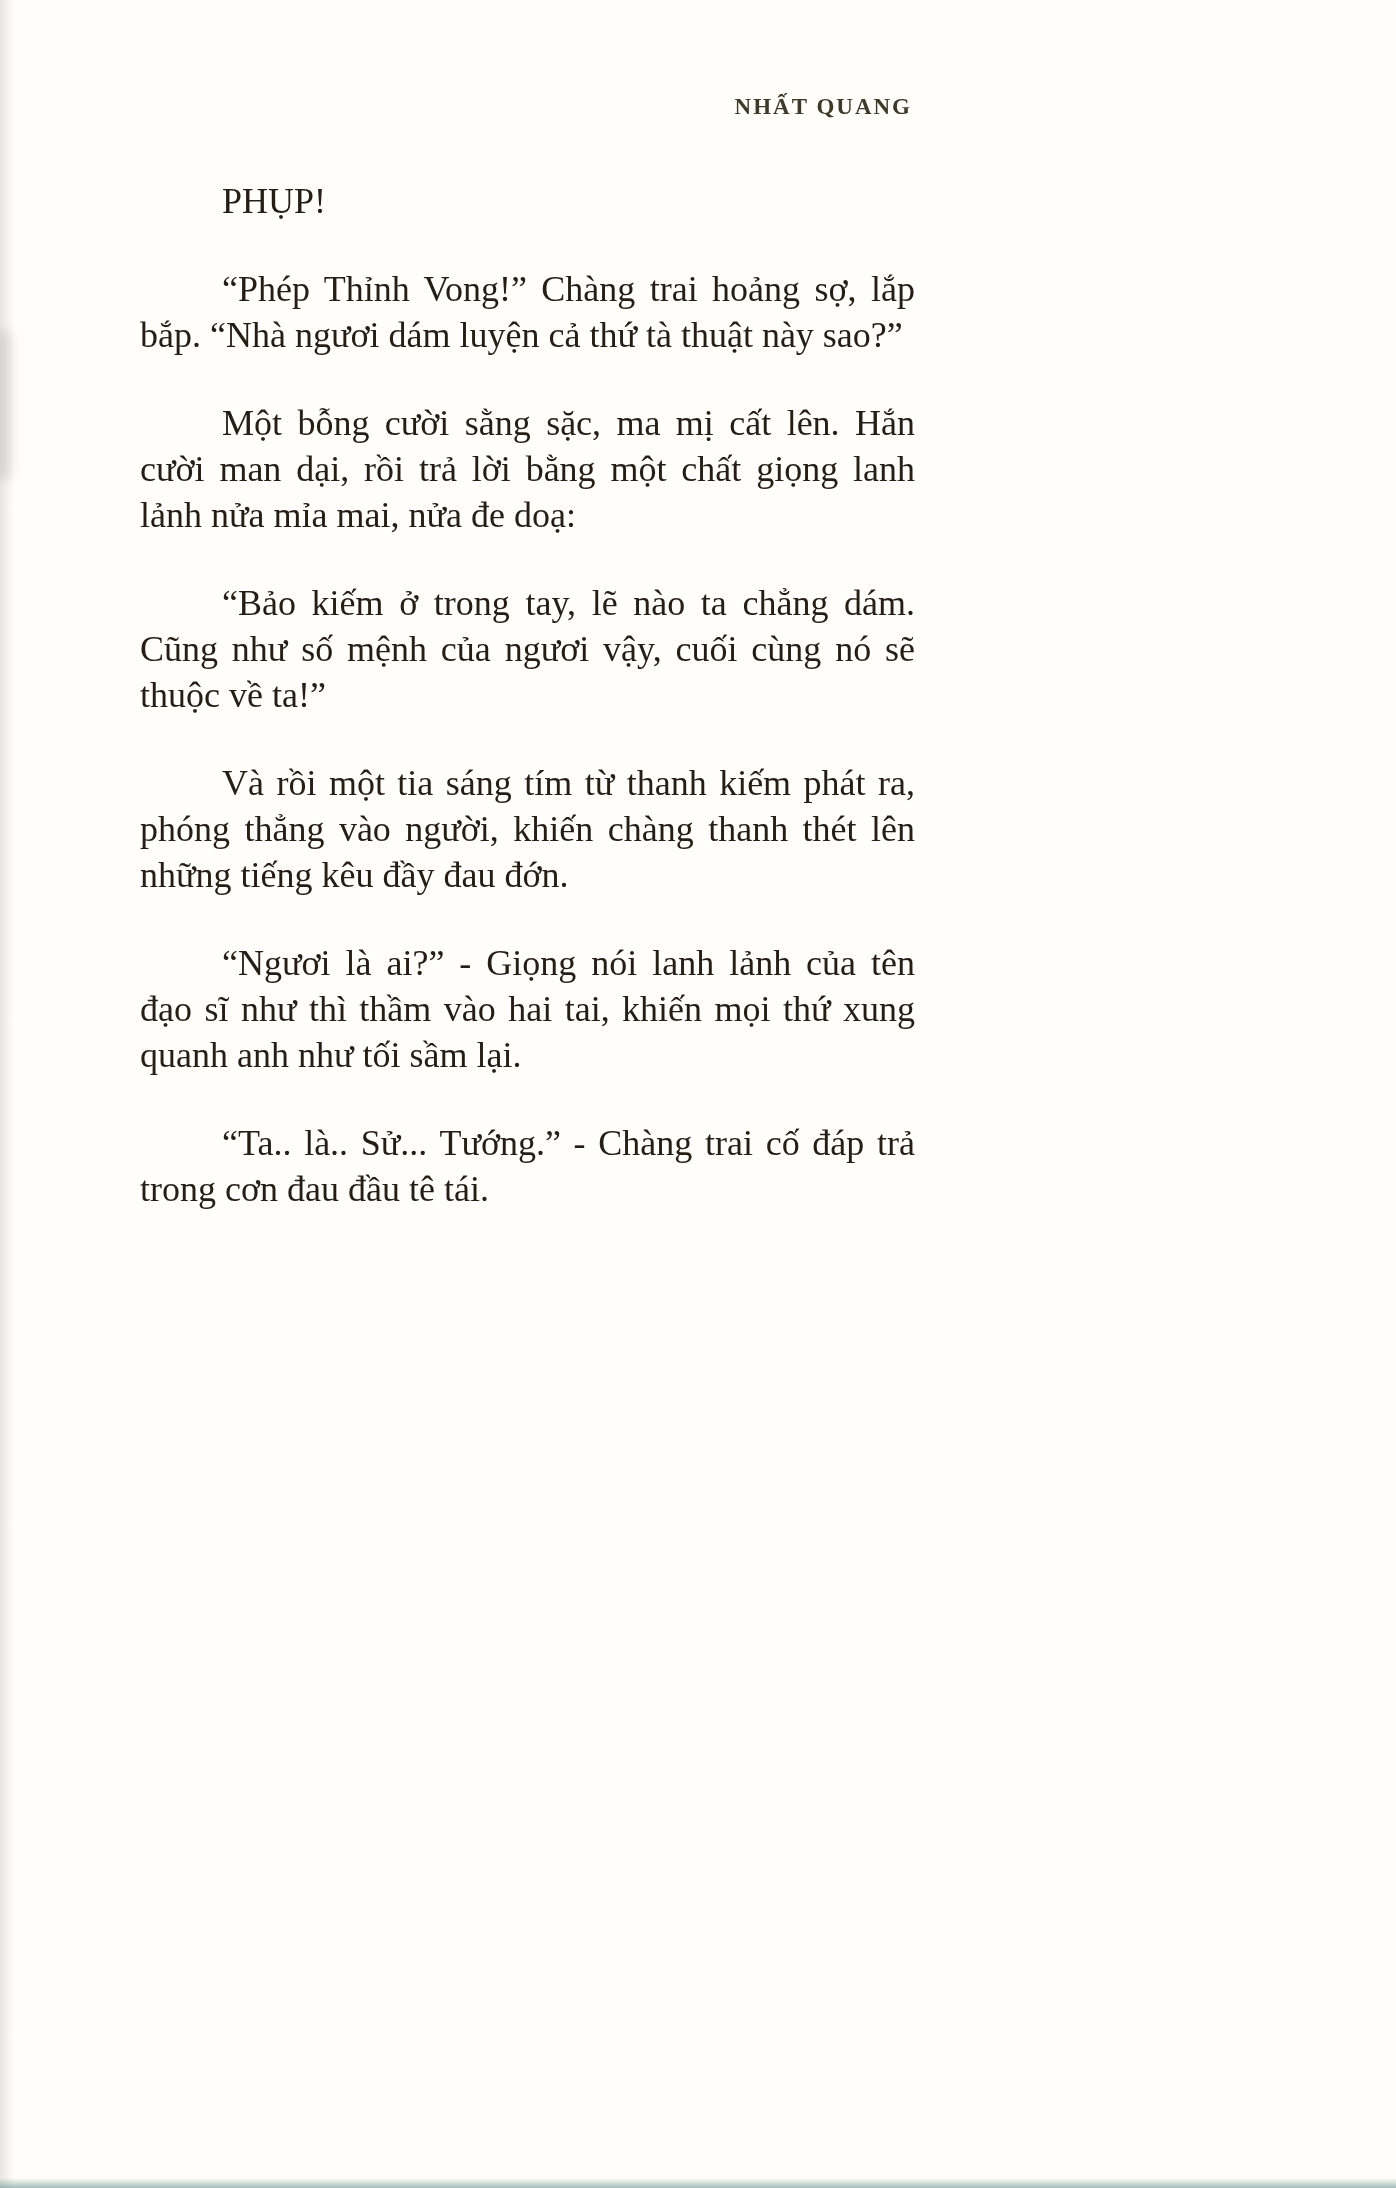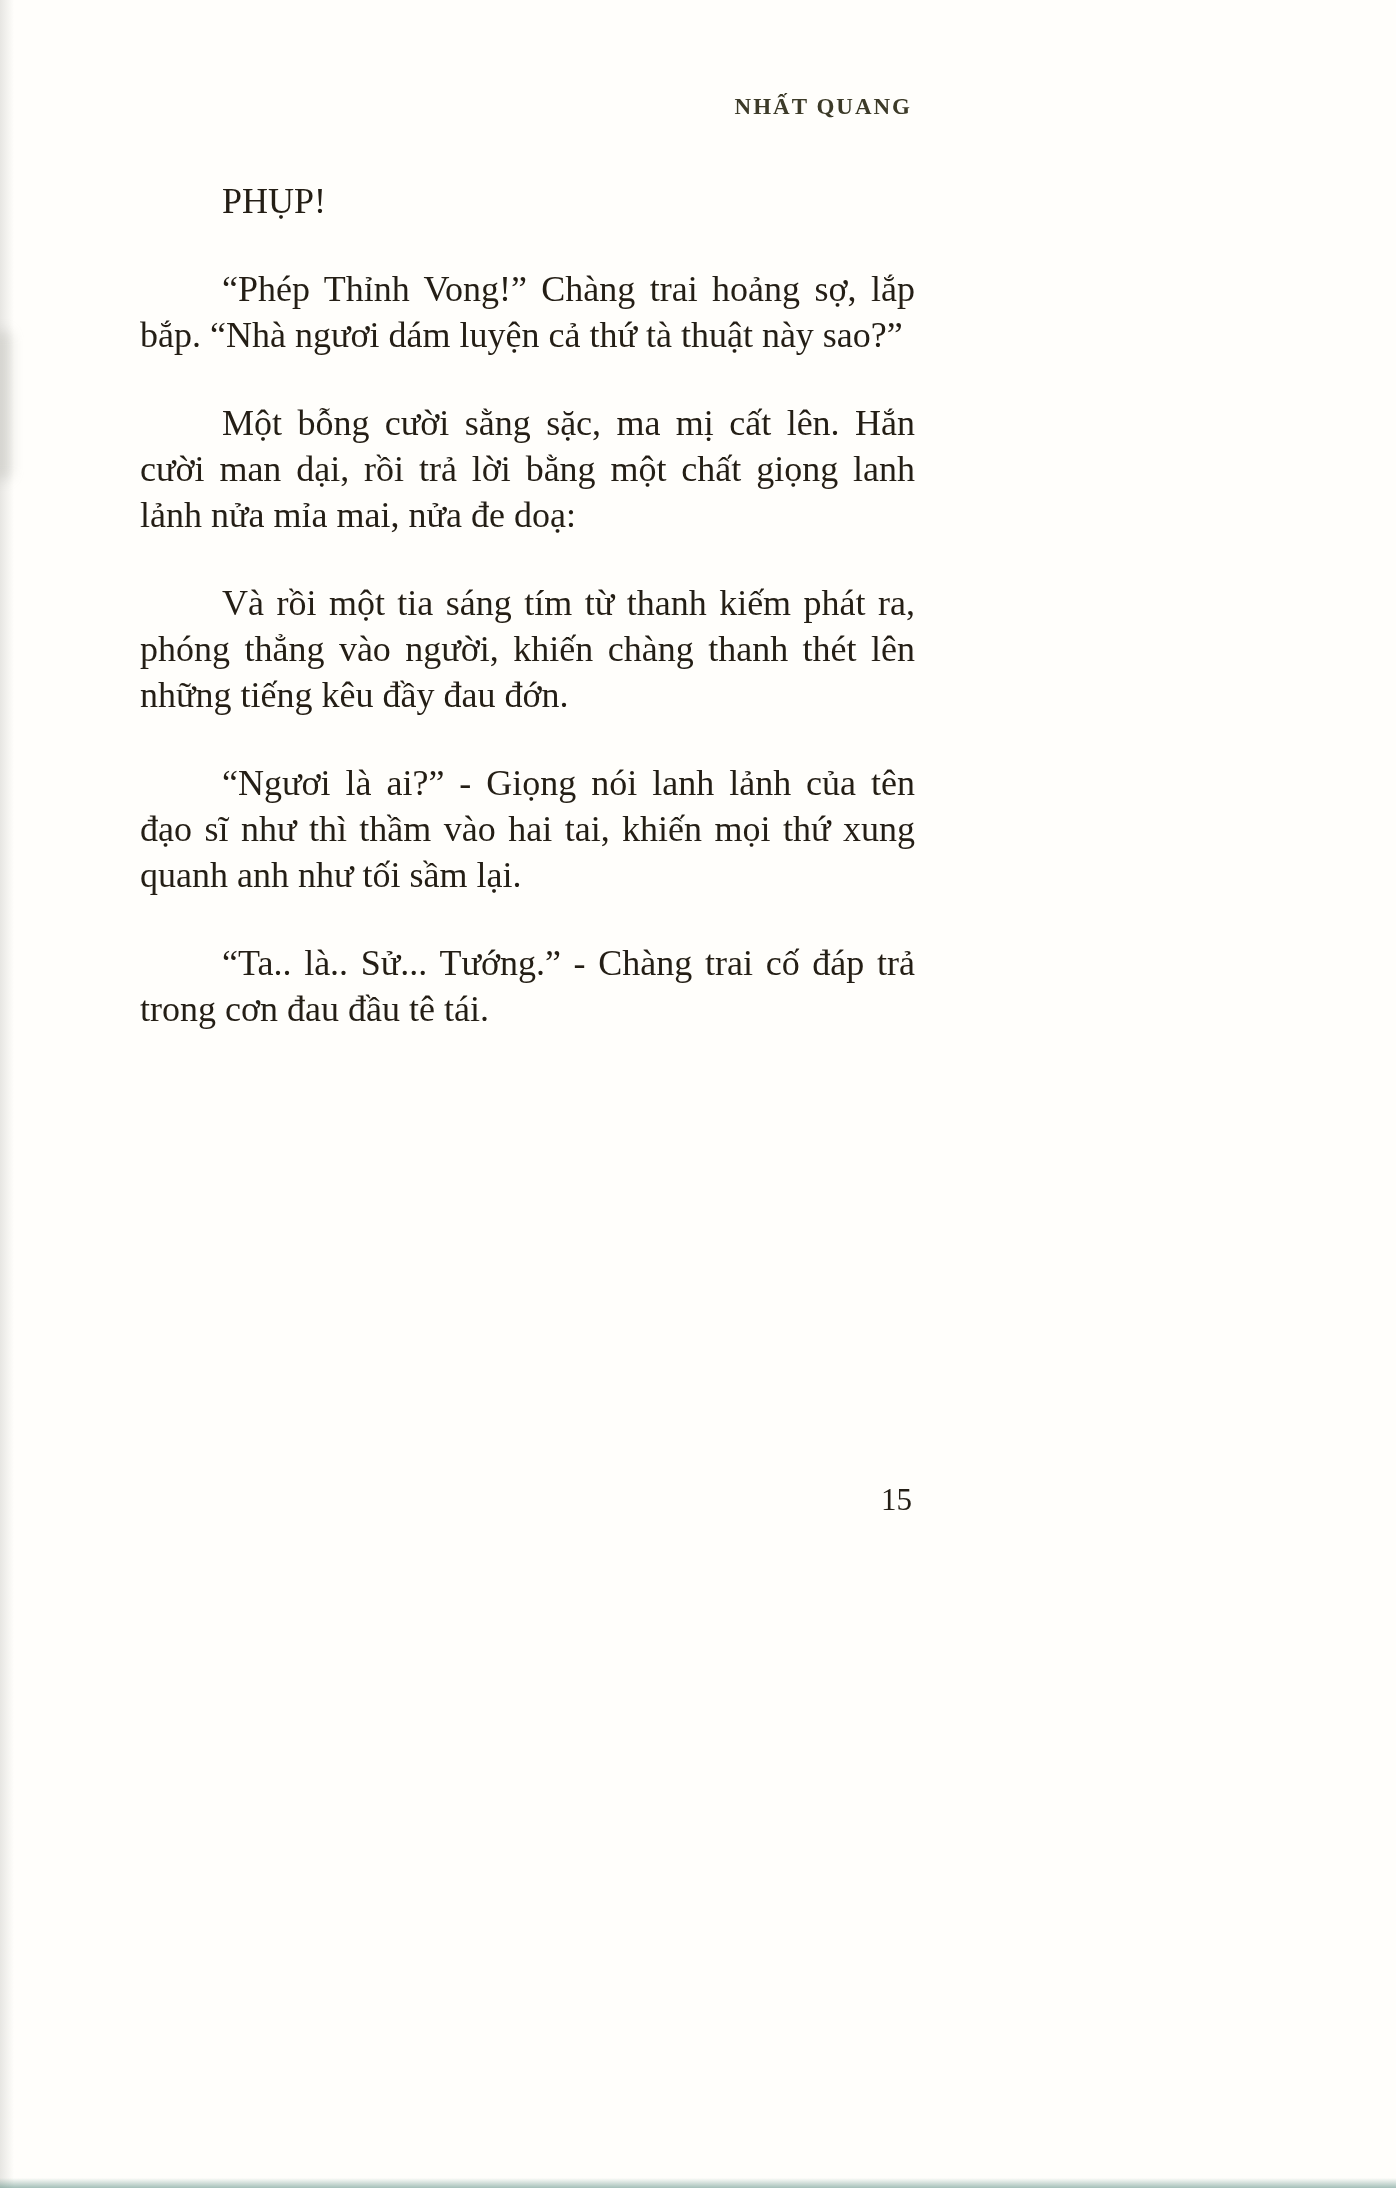--- a/index.html
+++ b/index.html
@@ -83,21 +83,21 @@
 
   <div class="edge-left"></div>
   <div class="smudge"></div>
 
   <div class="running-header">NHẤT QUANG</div>
 
   <div class="content">
     <p>PHỤP!</p>
     <p>“Phép Thỉnh Vong!” Chàng trai hoảng sợ, lắp bắp. “Nhà ngươi dám luyện cả thứ tà thuật này sao?”</p>
     <p>Một bỗng cười sằng sặc, ma mị cất lên. Hắn cười man dại, rồi trả lời bằng một chất giọng lanh lảnh nửa mỉa mai, nửa đe doạ:</p>
+    <p>“Bảo kiếm ở trong tay, lẽ nào ta chẳng dám. Cũng như số mệnh của ngươi vậy, cuối cùng nó sẽ thuộc về ta!”</p>
     <p>Và rồi một tia sáng tím từ thanh kiếm phát ra, phóng thẳng vào người, khiến chàng thanh thét lên những tiếng kêu đầy đau đớn.</p>
     <p>“Ngươi là ai?” - Giọng nói lanh lảnh của tên đạo sĩ như thì thầm vào hai tai, khiến mọi thứ xung quanh anh như tối sầm lại.</p>
     <p>“Ta.. là.. Sử... Tướng.” - Chàng trai cố đáp trả trong cơn đau đầu tê tái.</p>
   </div>
 
-  <div class="page-number">15</div>
 
   <div class="edge-bottom"></div>
 </div>
 
 </body></html>

